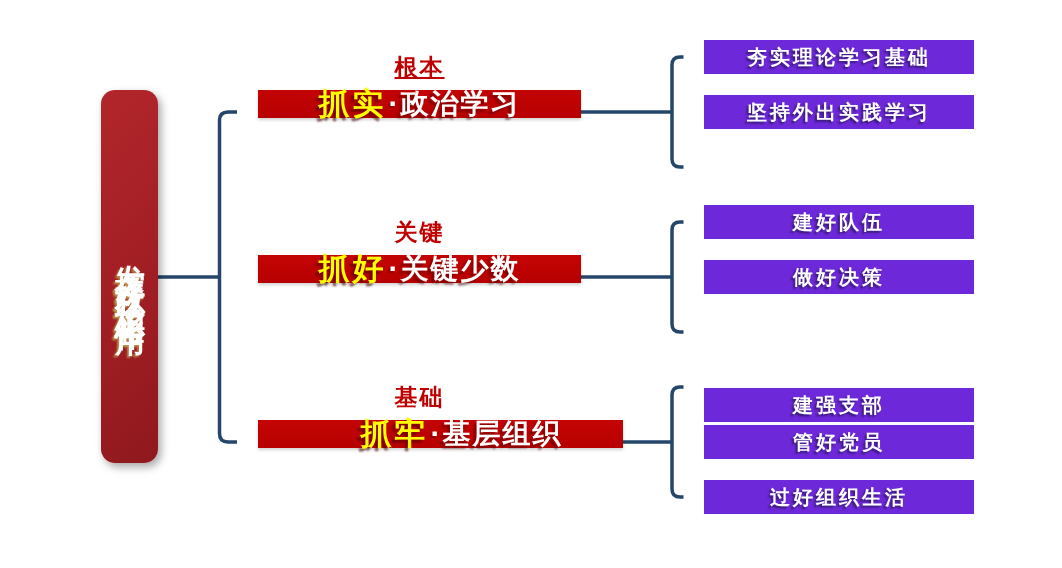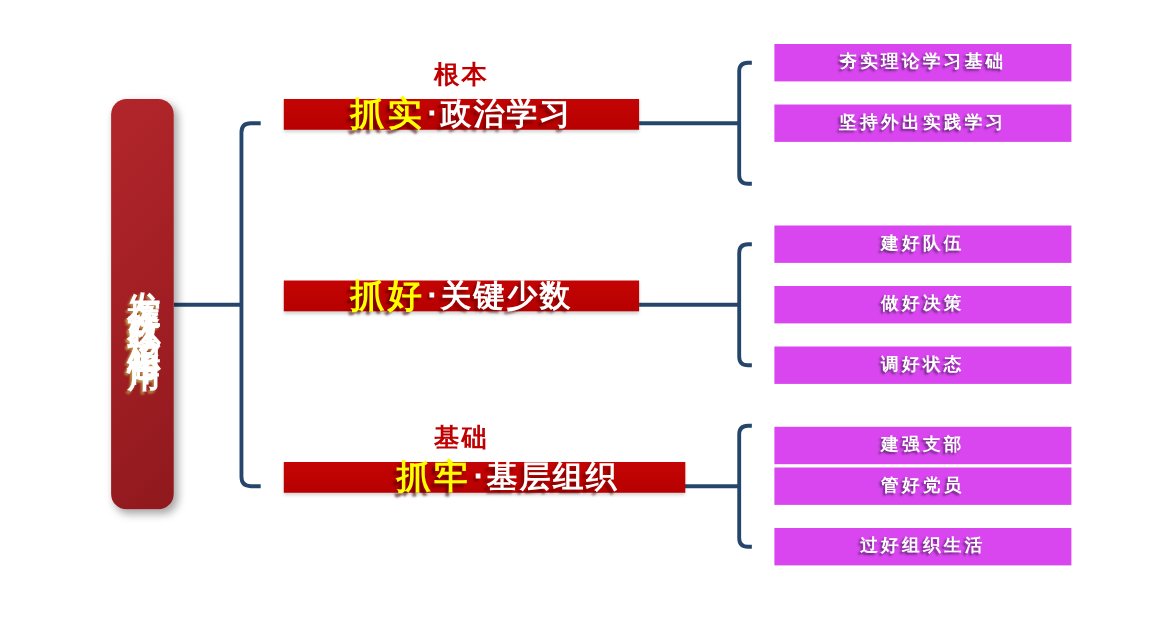--- a/index.html
+++ b/index.html
@@ -21,21 +21,21 @@
     writing-mode:vertical-rl;text-orientation:upright;
     color:#ffffff;font-weight:bold;font-size:30px;letter-spacing:8px;
     text-shadow:-2px 2px 2px rgba(190,160,80,0.75);
     white-space:nowrap;
   }
 
   .tag{
     position:absolute;left:258px;width:323px;height:30px;line-height:30px;
     text-align:center;color:#c00000;font-weight:bold;font-size:23px;letter-spacing:2px;
   }
-  .tag-0{top:52px;} .tag-1{top:217px;} .tag-2{top:382px;}
+  .tag-0{top:52px;text-decoration:underline;} .tag-1{top:217px;} .tag-2{top:382px;}
 
   .redbox{
     position:absolute;left:258px;width:323px;height:28px;
     background:linear-gradient(180deg,#c40404 0%,#b70000 100%);
     display:flex;align-items:center;justify-content:center;
     box-shadow:0 2px 3px rgba(0,0,0,0.18);
   }
   .redbox-0{top:89.5px;} .redbox-1{top:254.5px;} .redbox-2{top:419.5px;padding-left:42px;}
   .action{
     color:#ffff00;font-weight:bold;font-size:31px;letter-spacing:3px;
@@ -45,21 +45,21 @@
     color:#ffffff;font-weight:bold;font-size:30px;margin:0 2px;
     text-shadow:-2px 2px 1px rgba(70,0,0,0.4);
   }
   .topic{
     color:#ffffff;font-weight:bold;font-size:28px;letter-spacing:2px;
     text-shadow:-3px 3px 2px rgba(70,0,0,0.45);
   }
 
   .leaf{
     position:absolute;left:704px;width:270px;height:34px;line-height:34px;
-    background:#d946ef;color:#ffffff;font-weight:bold;font-size:16px;
+    background:#6d28d9;color:#ffffff;font-weight:bold;font-size:20px;
     letter-spacing:3px;text-align:center;
     text-shadow:-2px 2px 2px rgba(10,15,30,0.55);
   }
   .l-0-0{top:40px;} .l-0-1{top:95px;} .l-0-2{top:150px;}
   .l-1-0{top:205px;} .l-1-1{top:260px;} .l-1-2{top:315px;}
   .l-2-0{top:388px;} .l-2-1{top:425px;} .l-2-2{top:480px;}
 </style>
 </head>
 <body>
 
@@ -86,28 +86,28 @@
 
   <div class="tag tag-0">根本</div>
   <div class="redbox redbox-0">
     <span class="action">抓实</span>
     <span class="dot">·</span>
     <span class="topic">政治学习</span>
   </div>
   <div class="leaf l-0-0">夯实理论学习基础</div>
   <div class="leaf l-0-1">坚持外出实践学习</div>
 
+  <div class="tag tag-1">关键</div>
   <div class="redbox redbox-1">
     <span class="action">抓好</span>
     <span class="dot">·</span>
     <span class="topic">关键少数</span>
   </div>
   <div class="leaf l-1-1">做好决策</div>
   <div class="leaf l-1-0">建好队伍</div>
-  <div class="leaf l-1-2">调好状态</div>
 
   <div class="tag tag-2">基础</div>
   <div class="redbox redbox-2">
     <span class="action">抓牢</span>
     <span class="dot">·</span>
     <span class="topic">基层组织</span>
   </div>
   <div class="leaf l-2-0">建强支部</div>
   <div class="leaf l-2-1">管好党员</div>
   <div class="leaf l-2-2">过好组织生活</div>

